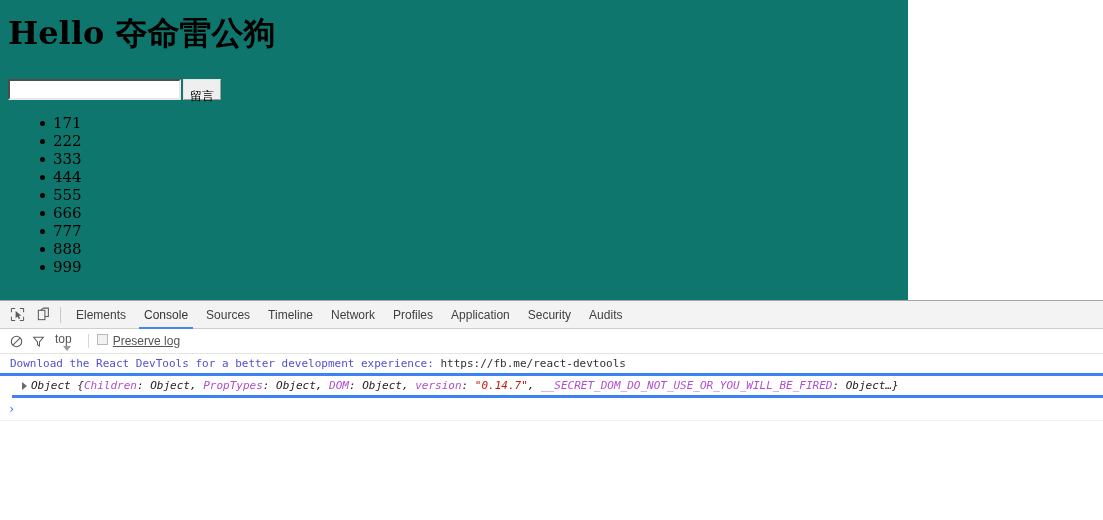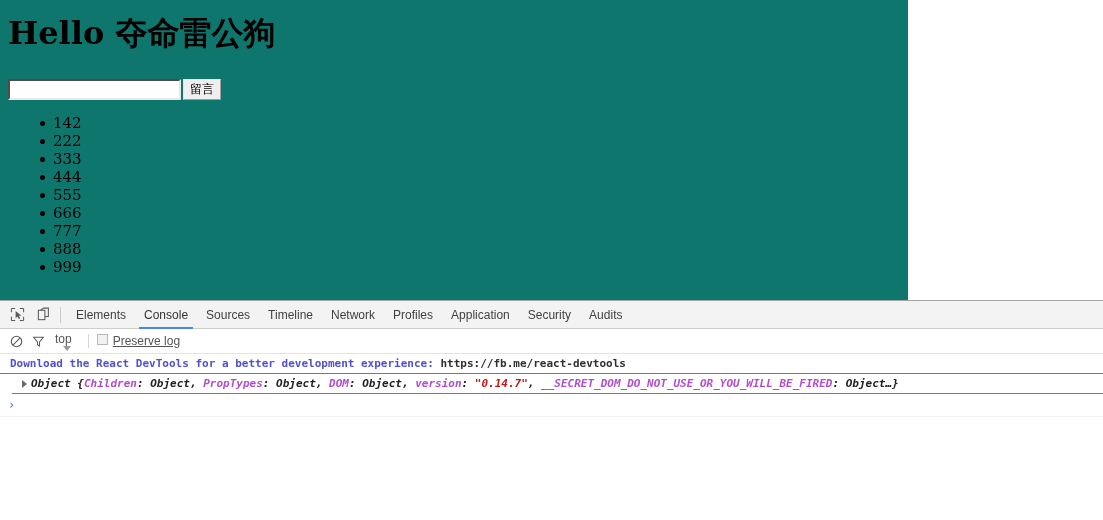--- a/index.html
+++ b/index.html
@@ -61,21 +61,21 @@
     background: #ffffff;
     font-family: "Liberation Sans", sans-serif;
     font-size: 13px;
     color: #000;
     outline: none;
     box-sizing: content-box;
   }
   #comment-submit {
     margin-left: 2px;
     height: 21px;
-    padding: 0 6px;
+    padding: 7px 6px;
     border: 1px solid #a0a0a0;
     border-top-color: #e6e6e6;
     border-left-color: #e6e6e6;
     background: #efefef;
     font-family: "DejaVu Sans", "Liberation Sans", sans-serif;
     font-size: 12px;
     line-height: 19px;
     color: #000;
     cursor: pointer;
     box-sizing: border-box;
@@ -231,25 +231,24 @@
   }
 
   #console-messages {
     background: #fff;
     font-family: "DejaVu Sans Mono", "Liberation Mono", monospace;
     font-size: 11px;
   }
   .console-row {
     min-height: 19px;
     line-height: 19px;
-    border-bottom: 1px solid #3b82f6;
+    border-bottom: 3px solid #3b82f6;
     padding-left: 10px;
     white-space: nowrap;
     overflow: hidden;
-    font-weight: bold;
   }
   .console-row.info .msg-text { color: #5050d0; }
   .console-row.info .msg-url  { color: #303030; }
 
   .obj-row {
     padding-left: 10px;
     margin-left: 12px;
   }
   .disclosure {
     display: inline-block;
@@ -284,21 +283,21 @@
 <div id="page-area">
 
   <h1 id="page-heading">Hello 夺命雷公狗</h1>
 
   <div id="comment-form">
     <input id="comment-input" type="text" placeholder="" style="">
     <button id="comment-submit">留言</button>
   </div>
 
   <ul id="item-list">
-    <li>142</li>
+    <li>171</li>
     <li>222</li>
     <li>333</li>
     <li>444</li>
     <li>555</li>
     <li>666</li>
     <li>777</li>
     <li>888</li>
     <li>999</li>
   </ul>
 

